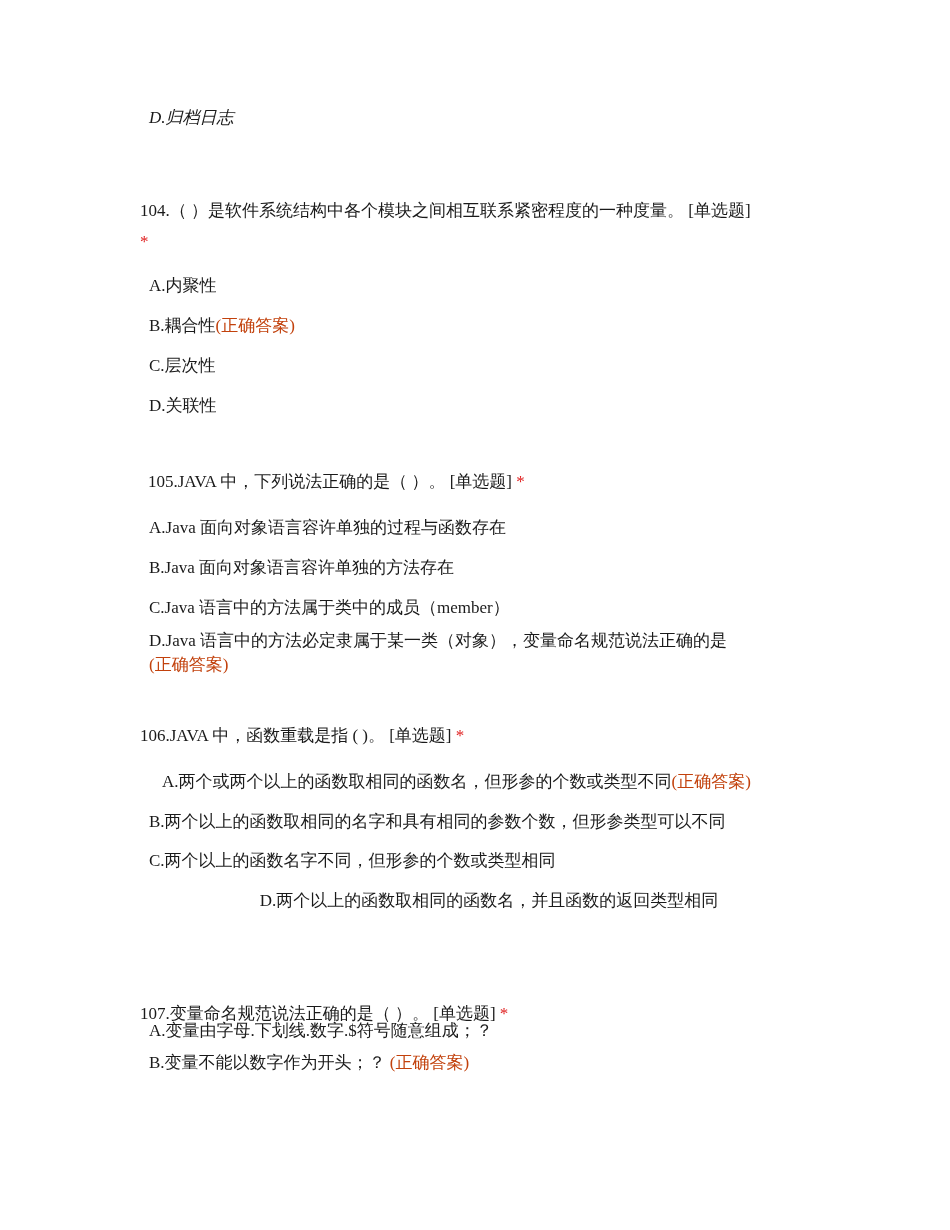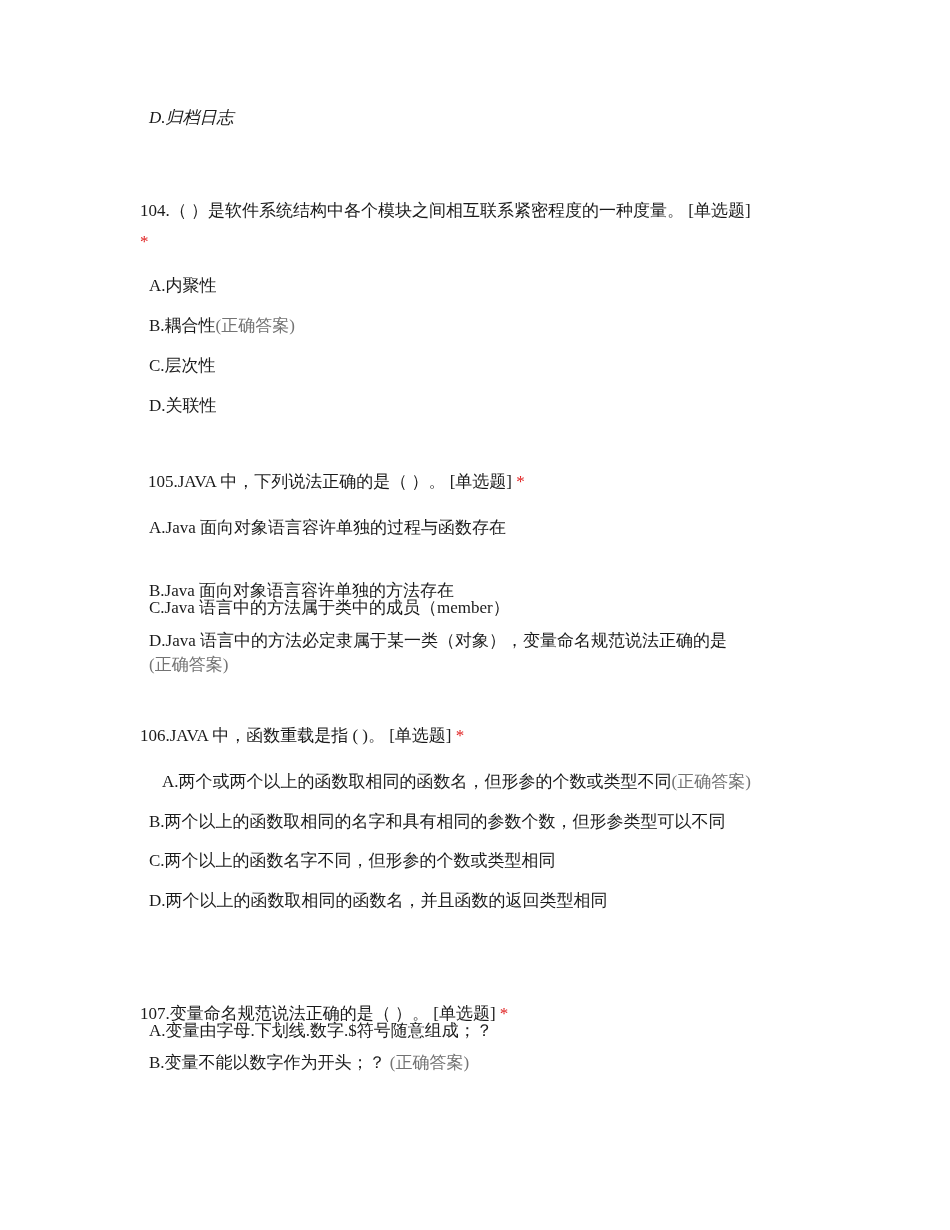--- a/index.html
+++ b/index.html
@@ -6,21 +6,21 @@
   body {
     width: 950px; height: 1230px; position: relative; overflow: hidden;
     font-family: "Liberation Serif", "DejaVu Serif", serif;
     color: #1a1a1a; font-size: 17px;
   }
   .page { position: absolute; left: 0; top: 0; width: 950px; }
   .q-title { position: absolute; left: 140px; width: 690px; line-height: 31px; }
   .opt { position: absolute; left: 149px; width: 680px; line-height: 24px; white-space: nowrap; }
   .opt.wrap { white-space: normal; line-height: 24px; }
   .star { color: #e02020; }
-  .correct { color: #737373; }
+  .correct { color: #c2410c; }
 </style>
 </head>
 <body>
 
 <div class="page">
 
   <div class="opt" style="top:106px;font-style:italic;">
     <span>D.归档日志</span>
   </div>
 
@@ -41,21 +41,21 @@
     <span>D.关联性</span>
   </div>
 
   <div class="q-title" style="top:466px;margin-left:8px;">
     <span>105.JAVA 中，下列说法正确的是（ ）。 [单选题]</span>
     <span class="star">*</span>
   </div>
   <div class="opt" style="top:516px;">
     <span>A.Java 面向对象语言容许单独的过程与函数存在</span>
   </div>
-  <div class="opt" style="top:556px;margin-top:23px;">
+  <div class="opt" style="top:556px;">
     <span>B.Java 面向对象语言容许单独的方法存在</span>
   </div>
   <div class="opt" style="top:596px;">
     <span>C.Java 语言中的方法属于类中的成员（member）</span>
   </div>
   <div class="opt wrap" style="top:629px; width:640px;">
     <span>D.Java 语言中的方法必定隶属于某一类（对象），变量命名规范说法正确的是</span><br><span class="correct">(正确答案)</span>
   </div>
 
   <div class="q-title" style="top:720px;">
@@ -64,21 +64,21 @@
   </div>
   <div class="opt" style="top:770px;margin-left:13px;">
     <span>A.两个或两个以上的函数取相同的函数名，但形参的个数或类型不同</span><span class="correct">(正确答案)</span>
   </div>
   <div class="opt" style="top:810px;">
     <span>B.两个以上的函数取相同的名字和具有相同的参数个数，但形参类型可以不同</span>
   </div>
   <div class="opt" style="top:849px;">
     <span>C.两个以上的函数名字不同，但形参的个数或类型相同</span>
   </div>
-  <div class="opt" style="top:889px;">
+  <div class="opt" style="top:889px;text-align:center;">
     <span>D.两个以上的函数取相同的函数名，并且函数的返回类型相同</span>
   </div>
 
   <div class="q-title" style="top:998px;">
     <span>107.变量命名规范说法正确的是（ ）。 [单选题]</span>
     <span class="star">*</span>
   </div>
   <div class="opt" style="top:1011px;margin-top:8px;">
     <span>A.变量由字母.下划线.数字.$符号随意组成；？</span>
   </div>

